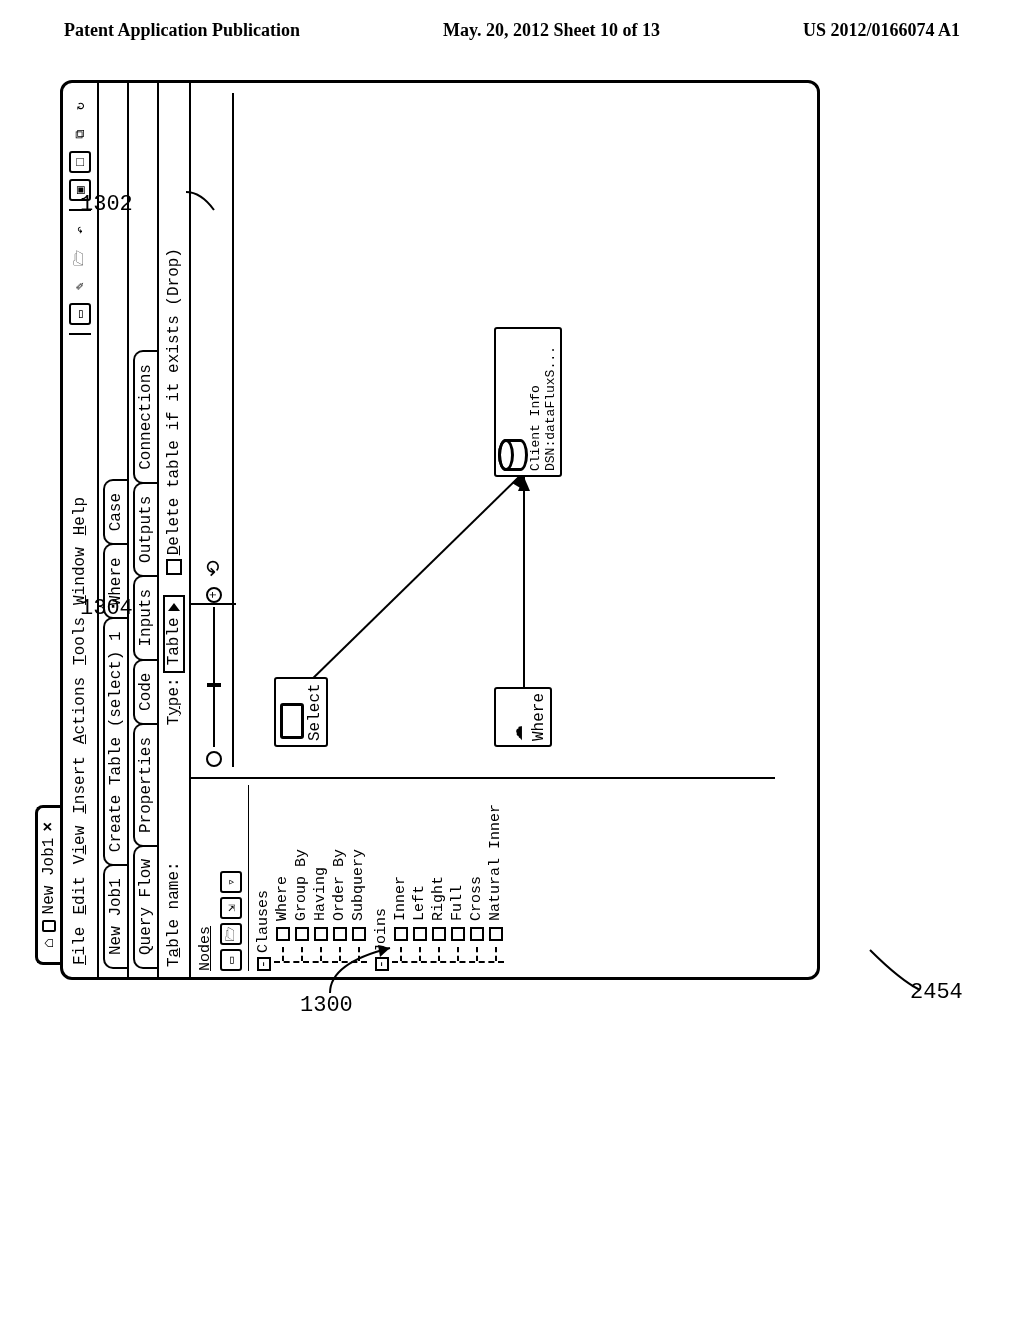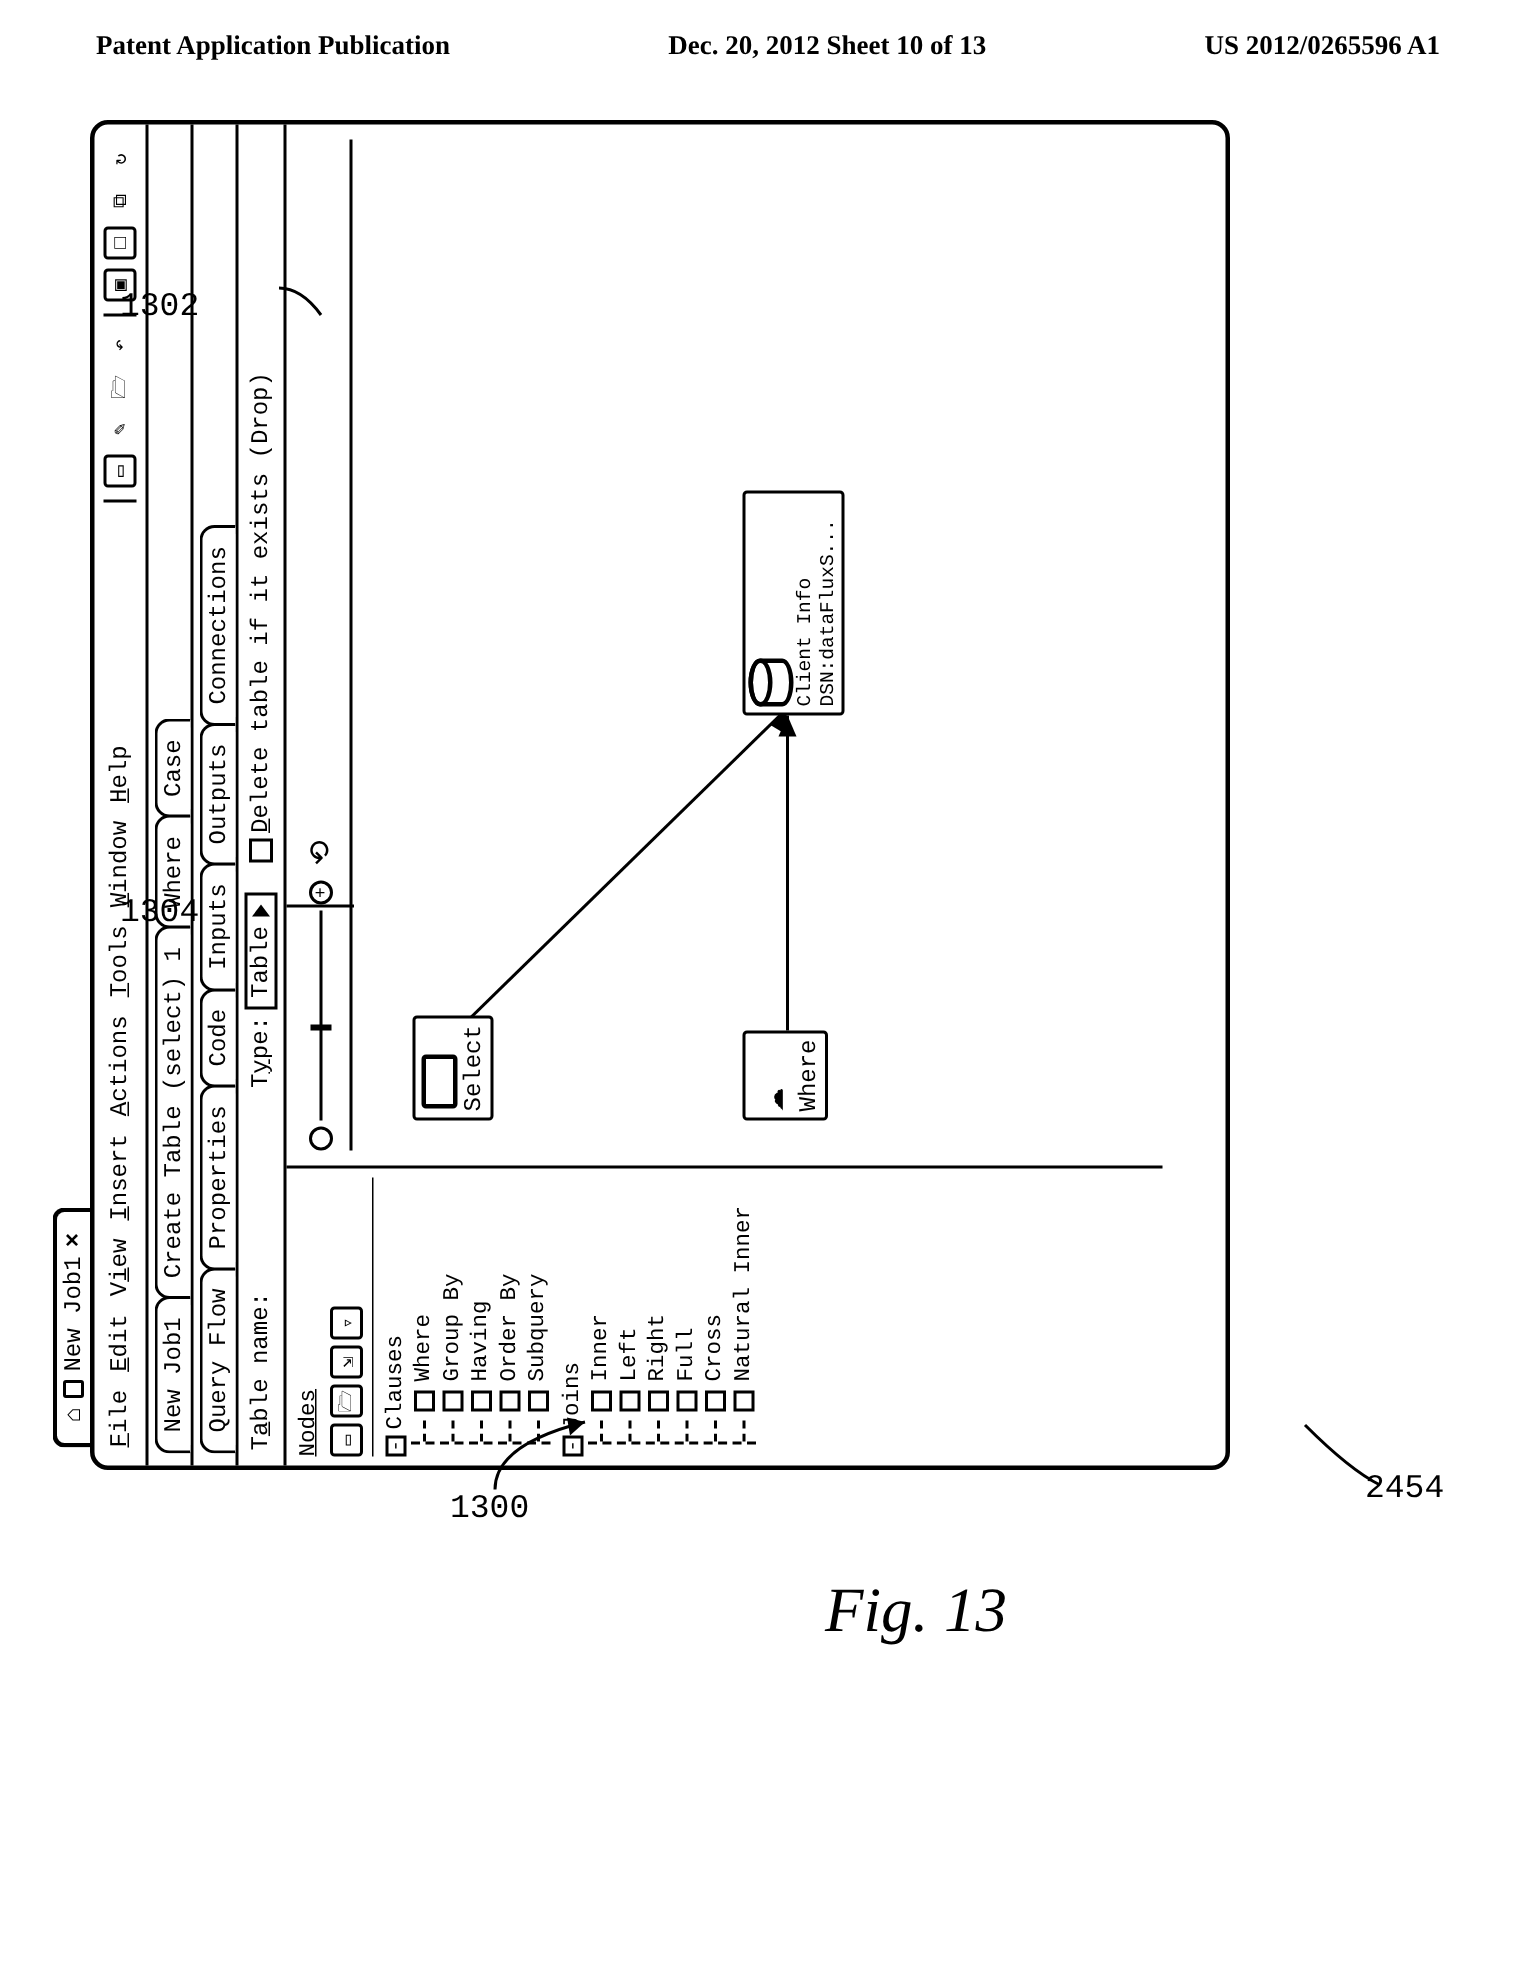--- a/index.html
+++ b/index.html
@@ -151,22 +151,22 @@
     font-family:'Brush Script MT', cursive;
     font-size:42px;
     font-style:italic;
   }
 </style>
 </head>
 <body>
 
 <div class="page-header">
   <span>Patent Application Publication</span>
-  <span>Dec. 20, 2012  Sheet 10 of 13</span>
-  <span>US 2012/0265596 A1</span>
+  <span>May. 20, 2012  Sheet 10 of 13</span>
+  <span>US 2012/0166074 A1</span>
 </div>
 
 <div class="figure-area">
 
   <div class="rotated-ui">
 
     <div class="title-tab">
       <span class="home-icon">⌂</span>
       <span class="doc-icon"></span>
       <span>New Job1</span>
@@ -363,15 +363,14 @@
     <span>1300</span>
   </div>
 
   <div class="callout" style="left:780px; top:830px;">
     <svg width="60" height="40" style="position:absolute; left:-40px; top:-30px;">
       <path d="M0 0 Q 30 30 50 40" stroke="#000" fill="none" stroke-width="2"></path>
     </svg>
     <span>2454</span>
   </div>
 
-  <div class="fig-caption" style="left:420px; top:900px;">Fig. 13</div>
 
 </div>
 
 </body></html>

